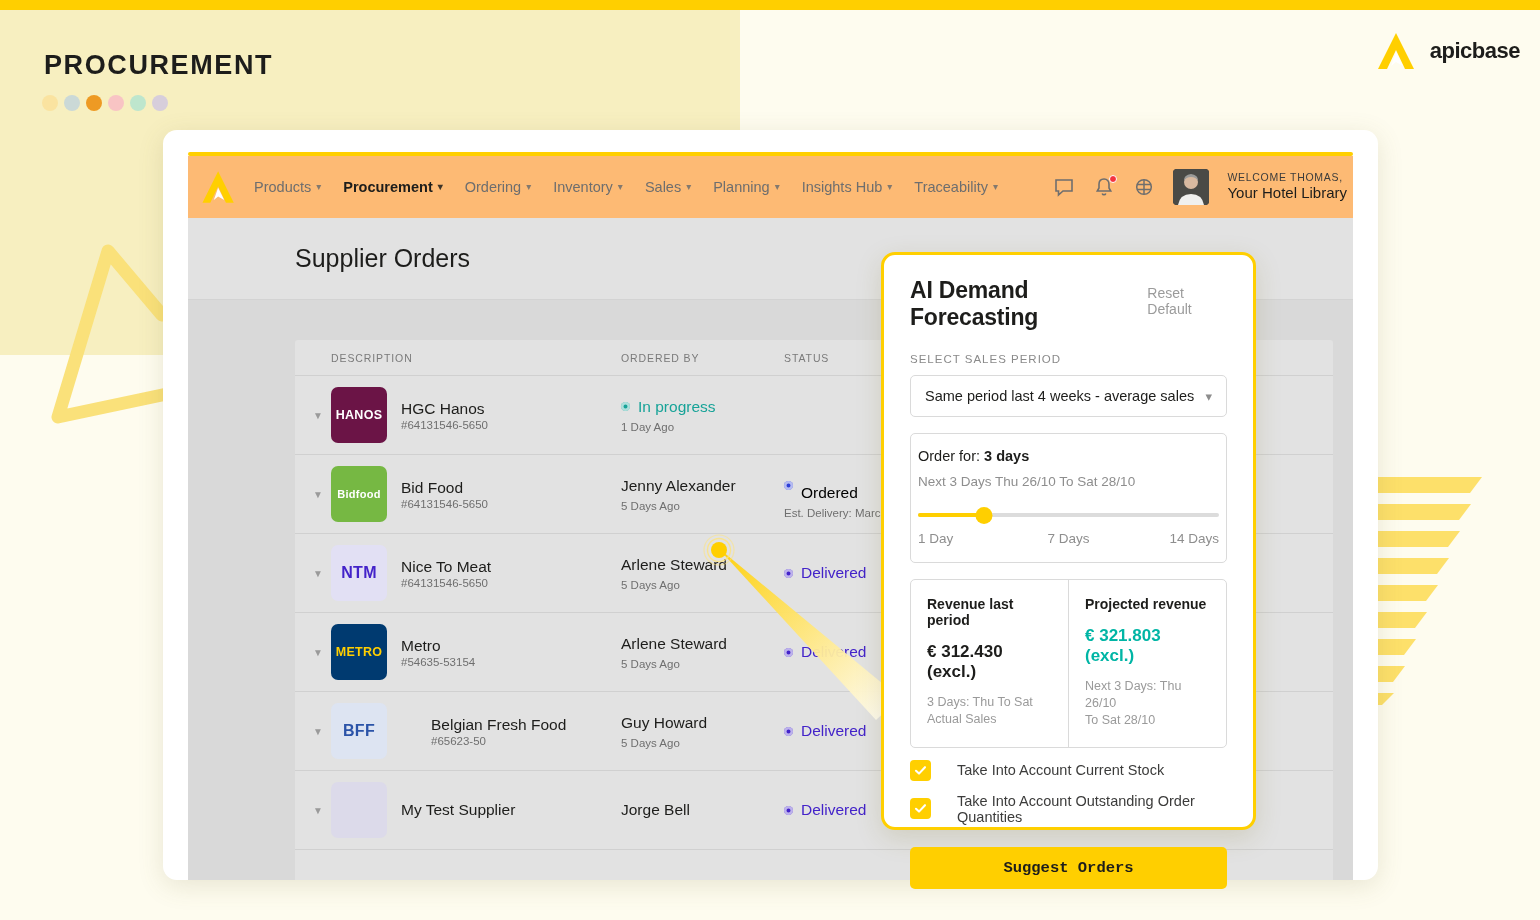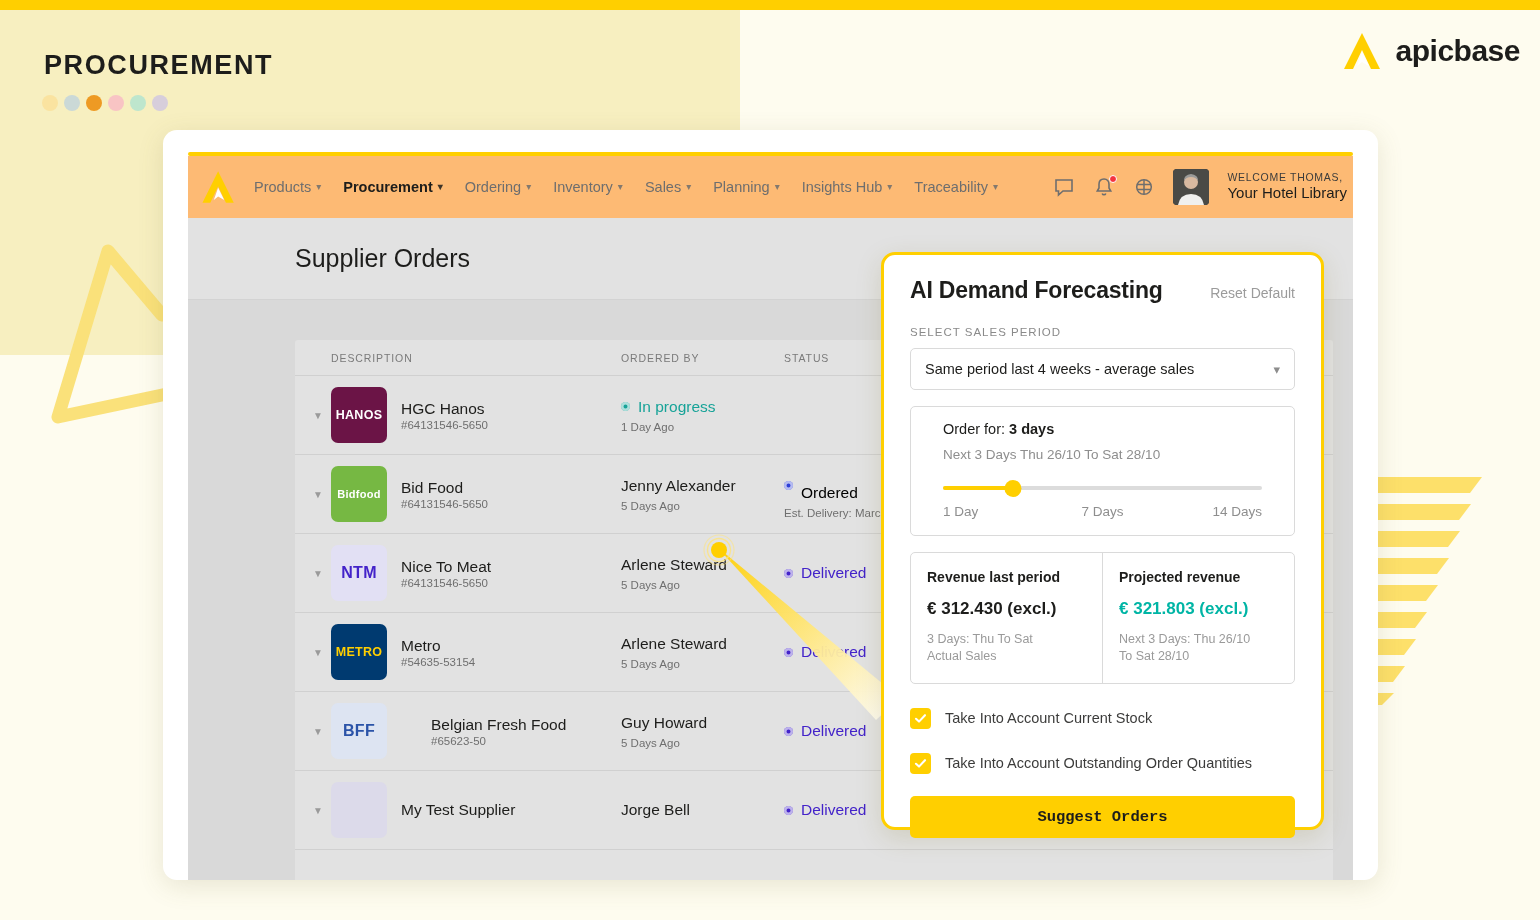--- a/index.html
+++ b/index.html
@@ -36,21 +36,21 @@
     color: #1D1D1B;
   }
   .dot-row { position: absolute; left: 42px; top: 85px; display: flex; gap: 6px; }
   .dot { width: 16px; height: 16px; border-radius: 50%; }
 
   .brand {
     position: absolute; right: 20px; top: 28px;
     display: flex; align-items: center; gap: 10px; z-index: 5;
   }
   .brand-name {
-    font-size: 30px; font-weight: bold; color: #1D1D1B; letter-spacing: -0.5px;
+    font-size: 22px; font-weight: bold; color: #1D1D1B; letter-spacing: -0.5px;
   }
 
   
   .app-card {
     position: absolute; left: 163px; top: 130px;
     width: 1215px; height: 750px;
     background: #FFFFFF; border-radius: 14px;
     box-shadow: 0 6px 26px rgba(120,110,60,0.16);
     overflow: hidden; z-index: 3;
   }
@@ -138,41 +138,41 @@
 
   
   .beam { position: absolute; z-index: 6; pointer-events: none; }
   .cursor-dot {
     position: absolute; left: 703px; top: 534px; width: 32px; height: 32px;
     z-index: 7; pointer-events: none;
   }
 
   
   .ai-panel {
-    position: absolute; left: 881px; top: 252px; width: 443px; height: 578px;
+    position: absolute; left: 881px; top: 252px; width: 375px; height: 578px;
     background: #FFFFFF; border: 3px solid #FFCF00; border-radius: 14px;
     z-index: 8; padding: 22px 26px;
     box-shadow: 0 8px 26px rgba(130,115,40,.18);
   }
   .ai-head { display: flex; align-items: baseline; justify-content: space-between; }
   .ai-title { font-size: 23px; font-weight: bold; color: #1D1D1B; letter-spacing: -0.2px; }
   .ai-reset { font-size: 14px; color: #9B9B9B; cursor: pointer; }
   .ai-label {
     margin-top: 22px; font-size: 11.5px; letter-spacing: 1px;
     color: #8A8A8A; text-transform: uppercase;
   }
   .select-box {
     margin-top: 10px; height: 42px; border: 1px solid #DADADA; border-radius: 5px;
     display: flex; align-items: center; padding: 0 14px; cursor: pointer;
   }
   .select-value { font-size: 14.5px; color: #1D1D1B; }
   .select-caret { margin-left: auto; color: #8D8D8D; font-size: 13px; }
 
   .box {
-    margin-top: 16px; border: 1px solid #DADADA; border-radius: 5px; padding: 14px 32px 16px;
+    margin-top: 16px; border: 1px solid #DADADA; border-radius: 5px; padding: 14px 7px 16px;
   }
   .order-for { font-size: 14.5px; color: #1D1D1B; }
   .order-for b { font-weight: bold; }
   .order-range { font-size: 13.5px; color: #8E8E8E; margin-top: 10px; }
   .slider { margin-top: 18px; position: relative; height: 16px; }
   .slider-track {
     position: absolute; left: 0; right: 0; top: 6px; height: 4px;
     background: #DCDCDC; border-radius: 2px;
   }
   .slider-fill {
@@ -189,21 +189,21 @@
   .sl-3 { flex: 1; text-align: right; }
 
   .rev-box { margin-top: 16px; border: 1px solid #DADADA; border-radius: 5px; display: flex; }
   .rev-cell { flex: 1; padding: 16px 16px 18px; }
   .rev-cell + .rev-cell { border-left: 1px solid #DADADA; }
   .rev-title { font-size: 14px; font-weight: bold; color: #1D1D1B; }
   .rev-amount { font-size: 17px; font-weight: bold; color: #1D1D1B; margin-top: 14px; }
   .rev-amount.teal { color: #00B5A5; }
   .rev-sub { font-size: 12.5px; color: #9A9A9A; margin-top: 12px; line-height: 1.35; }
 
-  .check-row { display: flex; align-items: center; gap: 14px; margin-top: 24px; cursor: pointer; }
+  .check-row { display: flex; align-items: center; gap: 26px; margin-top: 12px; cursor: pointer; }
   .checkbox {
     width: 21px; height: 21px; border-radius: 4px; background: #FFCF00; flex: none;
     display: flex; align-items: center; justify-content: center;
   }
   .check-label { font-size: 14.5px; color: #3C3C3B; }
 
   .suggest-btn {
     margin-top: 22px; height: 42px; background: #FFCF00; border: none; border-radius: 5px;
     width: 100%; font-family: Liberation Mono, monospace; font-size: 15.5px; font-weight: bold;
     color: #1D1D1B; cursor: pointer;

